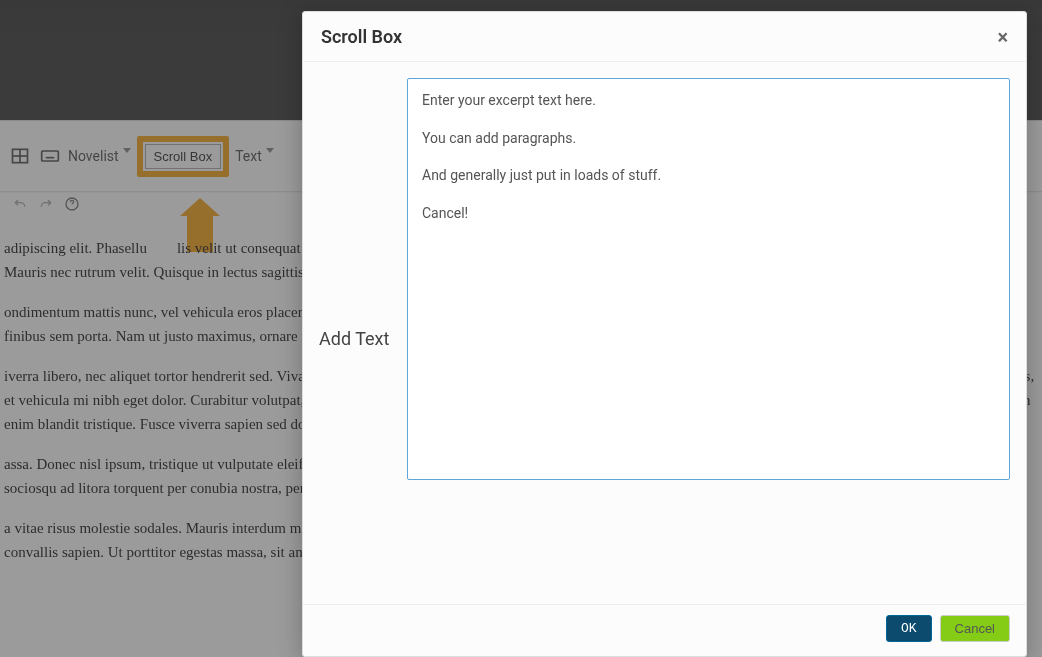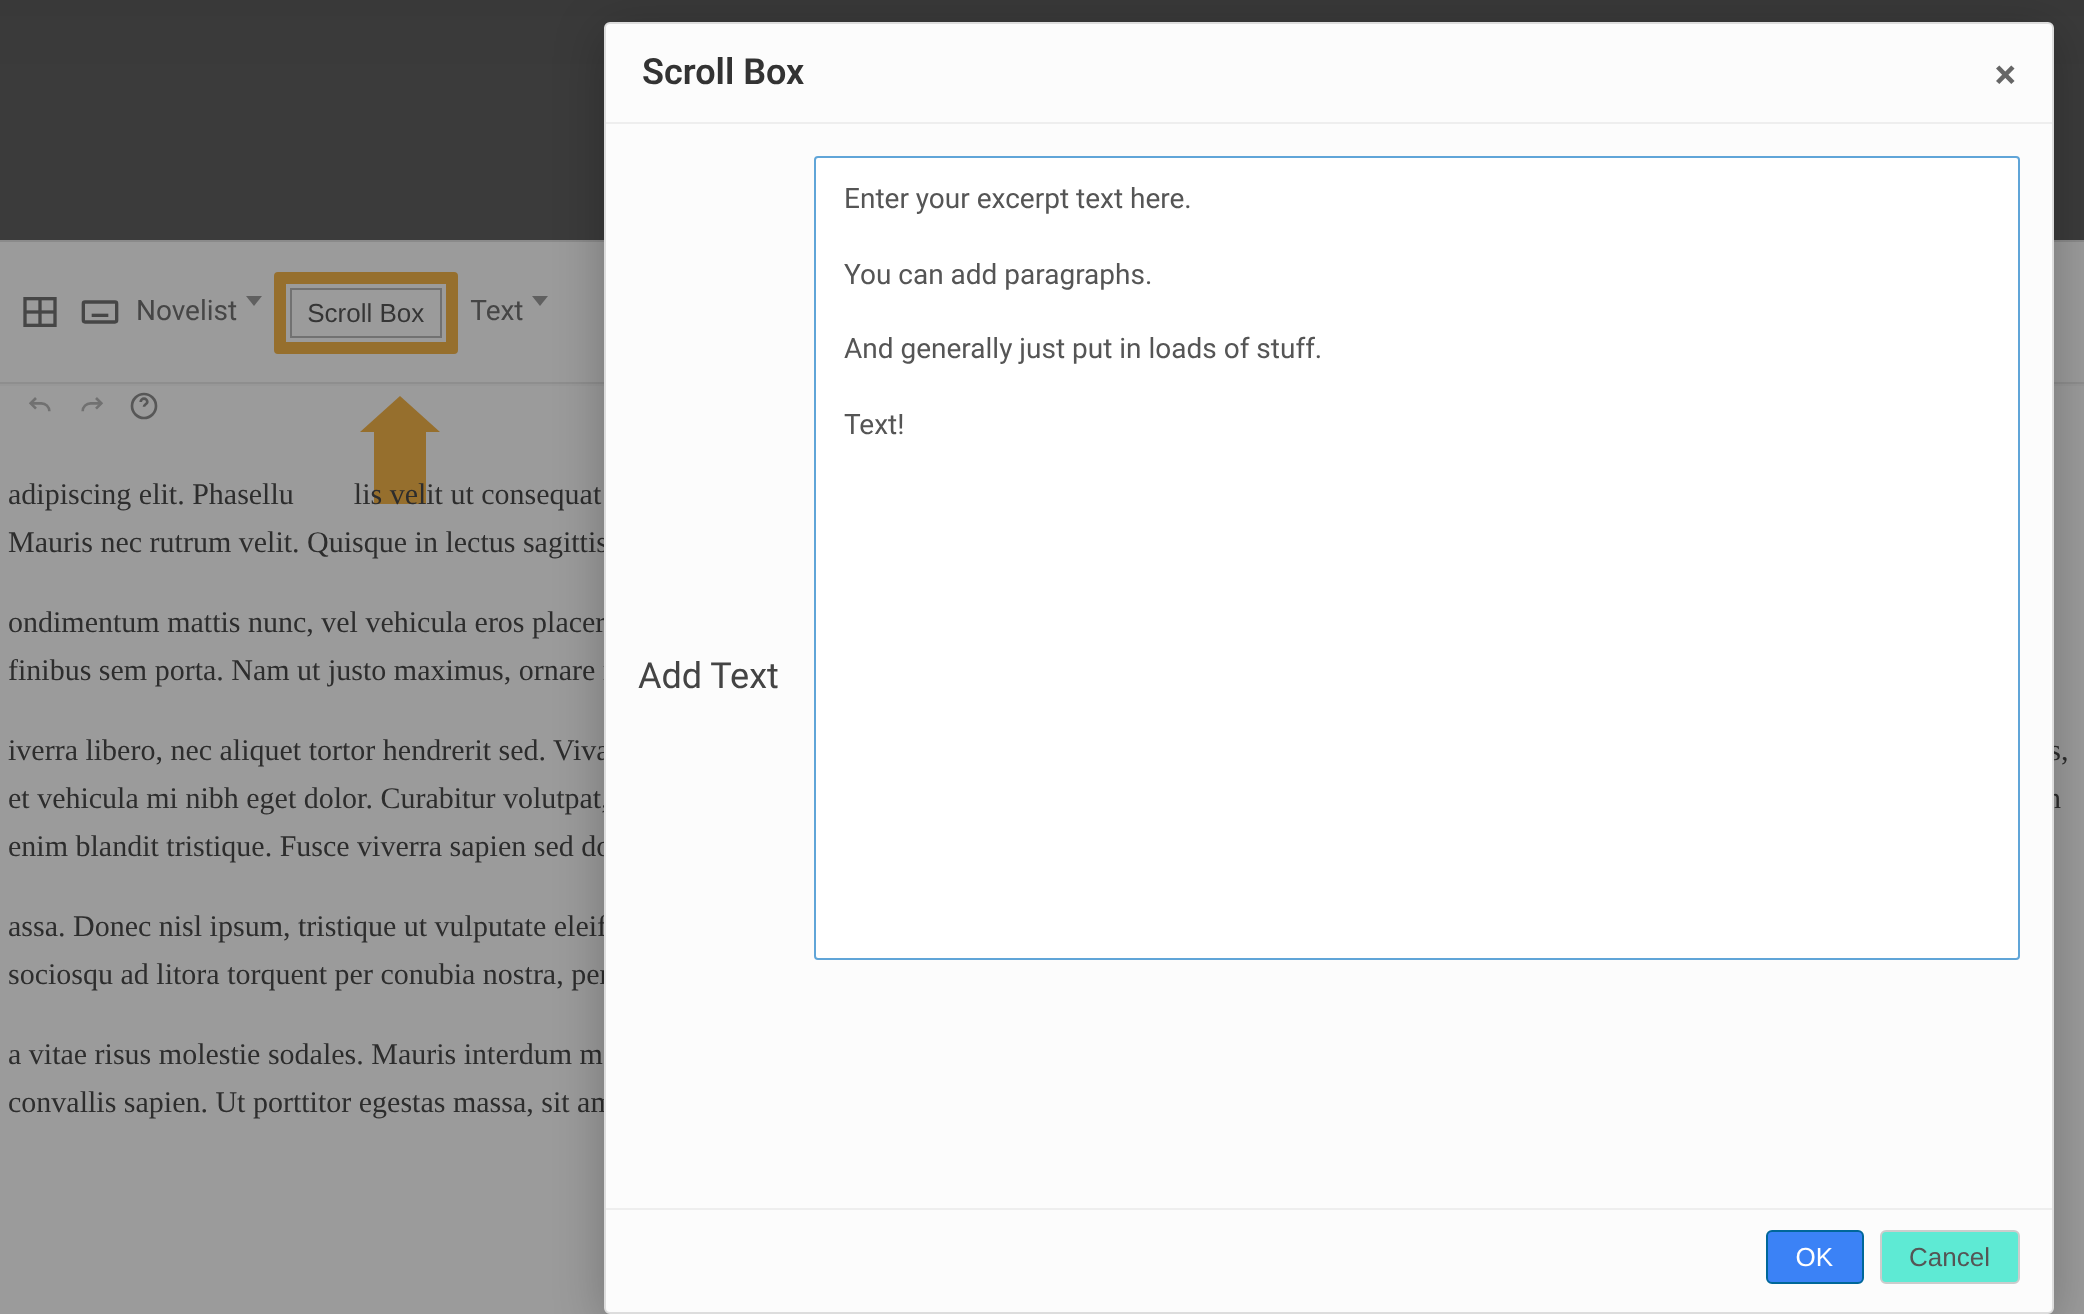--- a/index.html
+++ b/index.html
@@ -37,22 +37,22 @@
   .modal-header { display:flex; align-items:center; justify-content:space-between; padding: 14px 18px; border-bottom: 1px solid #eee; }
   .modal-title { font-size: 18px; font-weight: 600; color: #333; }
   .modal-close { font-size: 20px; color: #666; cursor:pointer; line-height:1; font-weight:bold; }
   .modal-body { flex:1; display:flex; padding: 16px; gap: 16px; }
   .field-label { width: 72px; padding-top: 250px; color: #444; font-size:18px; text-align:left; }
   .textarea-wrap { flex:1; }
   .textarea { width: 100%; height: 402px; border: 1px solid #60a5d8; border-radius: 2px; padding: 12px 14px; font-family: -apple-system, BlinkMacSystemFont, "Segoe UI", Roboto, sans-serif; font-size: 14px; color: #555; line-height: 1.4; resize: none; outline: none; background:#fff; }
   .textarea p { margin: 0 0 18px 0; }
   .modal-footer { display:flex; justify-content:flex-end; gap:8px; padding: 10px 16px 14px; border-top: 1px solid #eee; }
   .btn { padding: 5px 14px; border-radius: 3px; font-size: 13px; cursor:pointer; border:1px solid transparent; }
-  .btn-primary { background: #3b82f6; border-color:#006799; color:#fff; }
-  .btn-secondary { background: #5eead4; border-color:#ccc; color:#555; }
+  .btn-primary { background: #0c4a6e; border-color:#006799; color:#fff;font-family:Liberation Mono, monospace; }
+  .btn-secondary { background: #84cc16; border-color:#ccc; color:#555; }
 </style>
 </head>
 <body>
 
 <div class="stage">
   <div class="editor-bg">
     <div class="dark-band-top"></div>
     <div class="dark-band-1"></div>
     <div class="dark-band-2"></div>
 
@@ -124,21 +124,21 @@
       <div class="modal-title">Scroll Box</div>
       <div class="modal-close">×</div>
     </div>
     <div class="modal-body">
       <div class="field-label">Add Text</div>
       <div class="textarea-wrap">
         <div class="textarea" contenteditable="true" style="">
           <p>Enter your excerpt text here.</p>
           <p>You can add paragraphs.</p>
           <p>And generally just put in loads of stuff.</p>
-          <p>Text!</p>
+          <p>Cancel!</p>
         </div>
       </div>
     </div>
     <div class="modal-footer">
       <button class="btn btn-primary">OK</button>
       <button class="btn btn-secondary">Cancel</button>
     </div>
   </div>
 </div>
 

